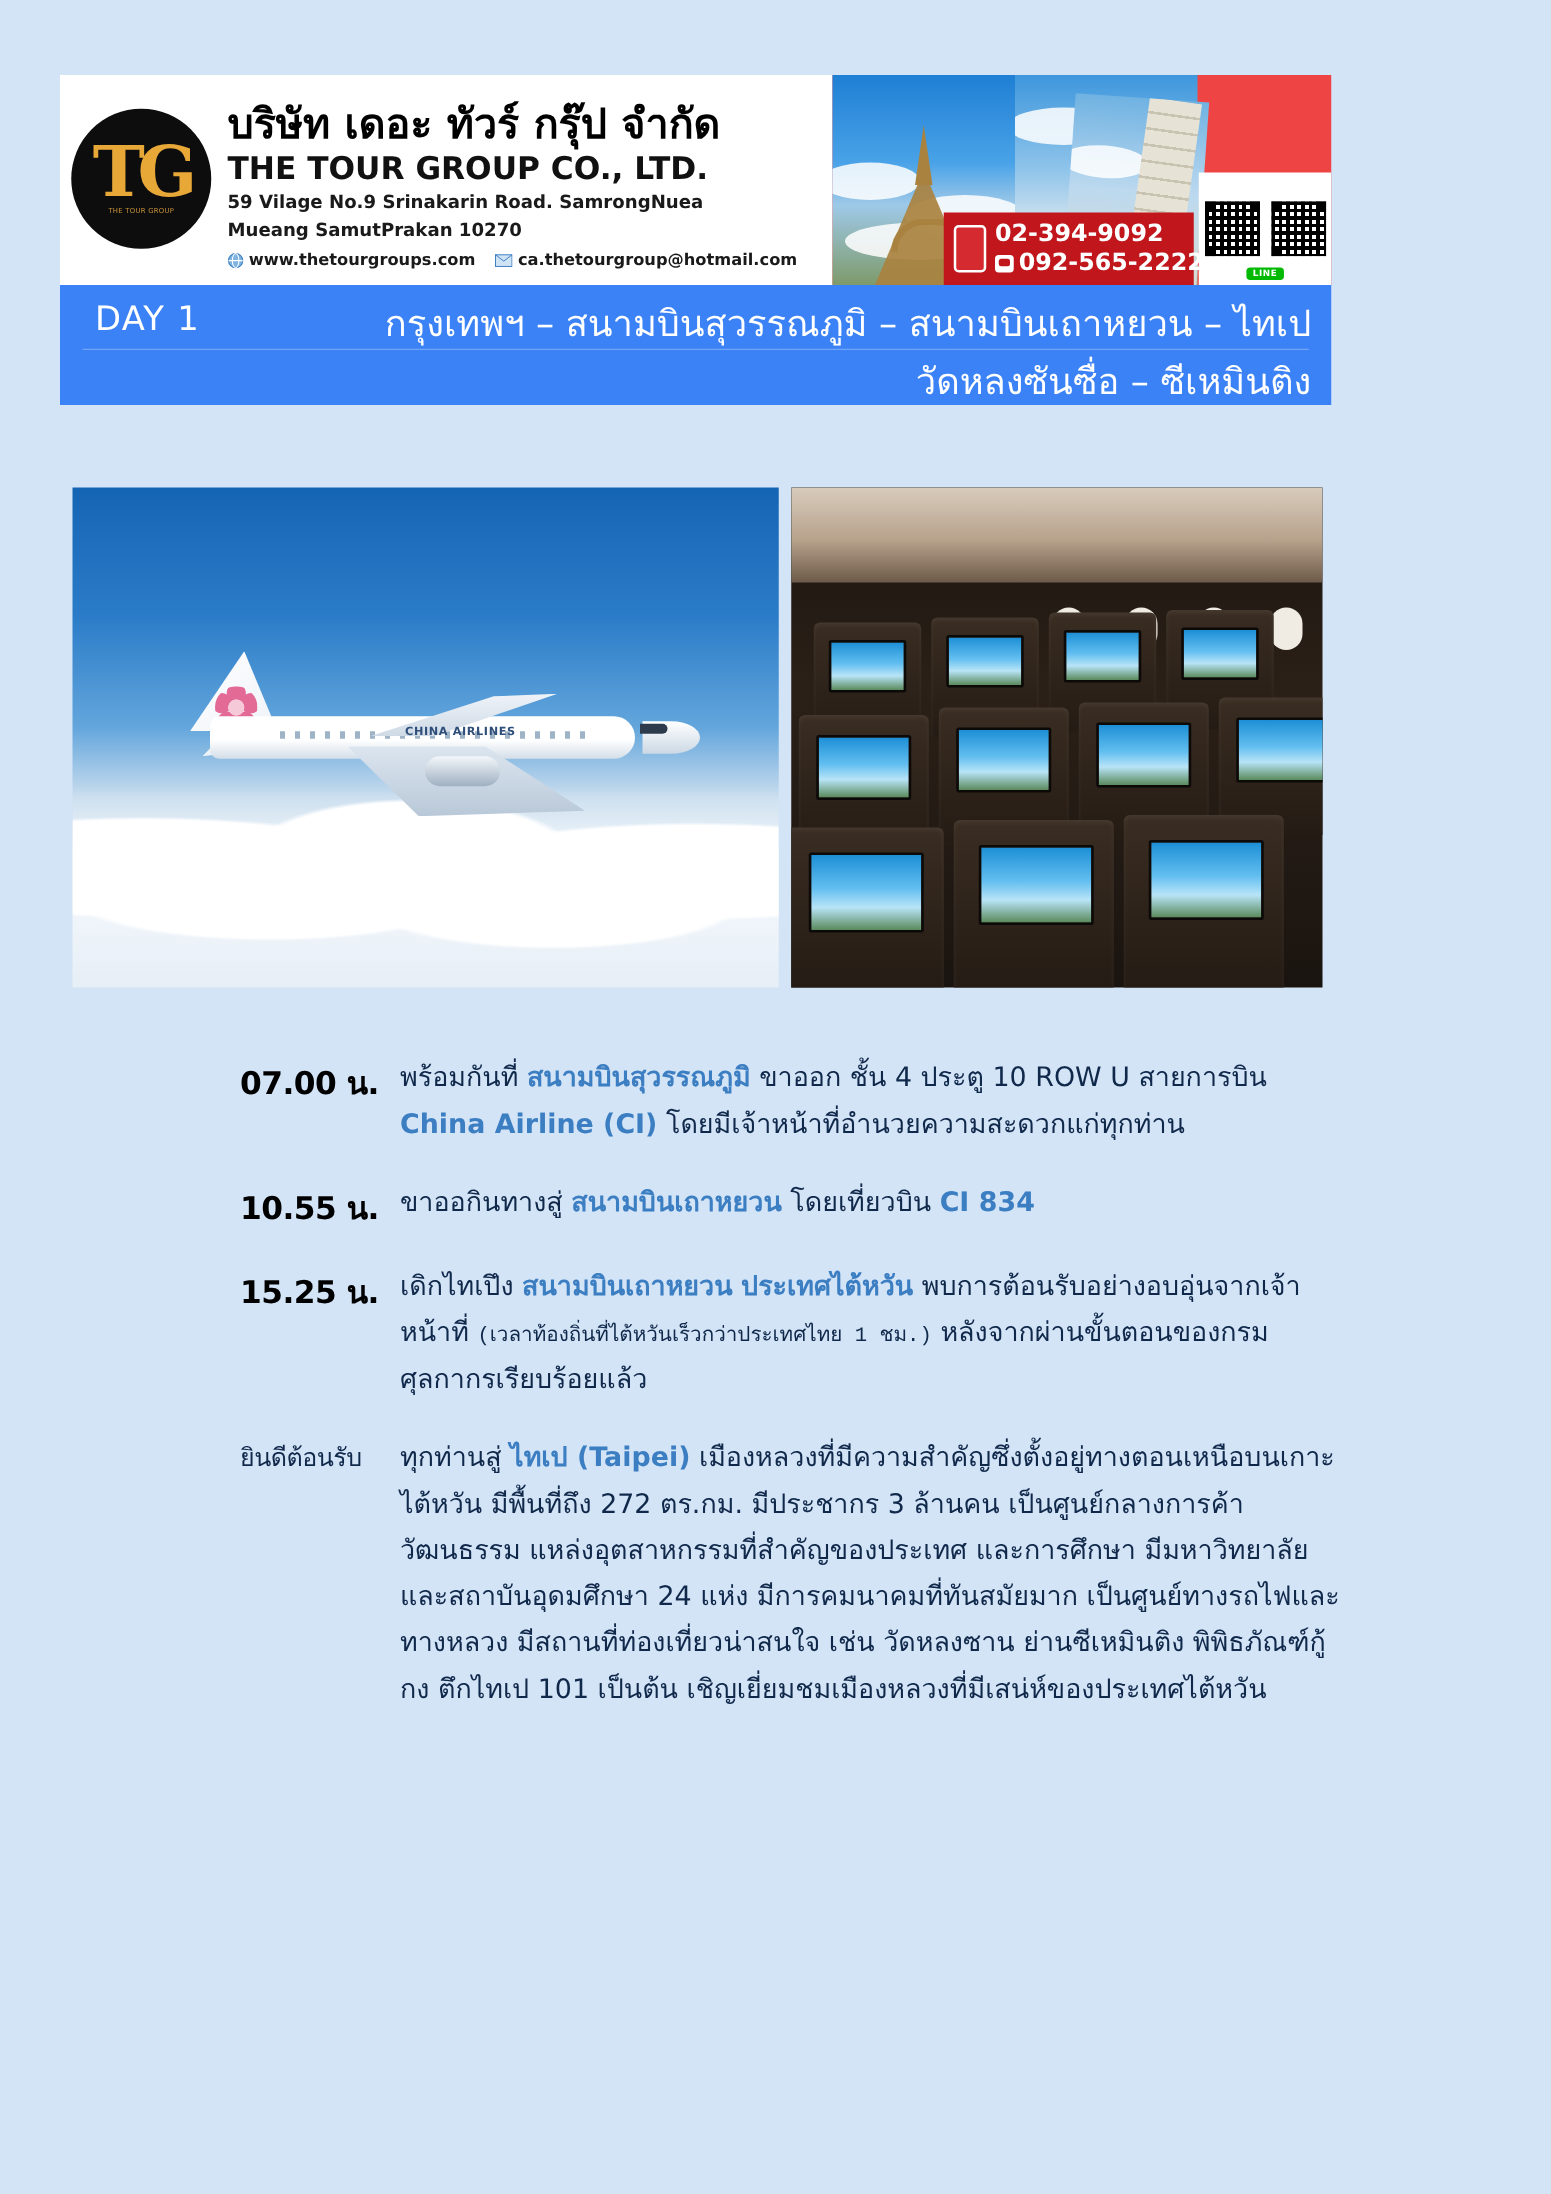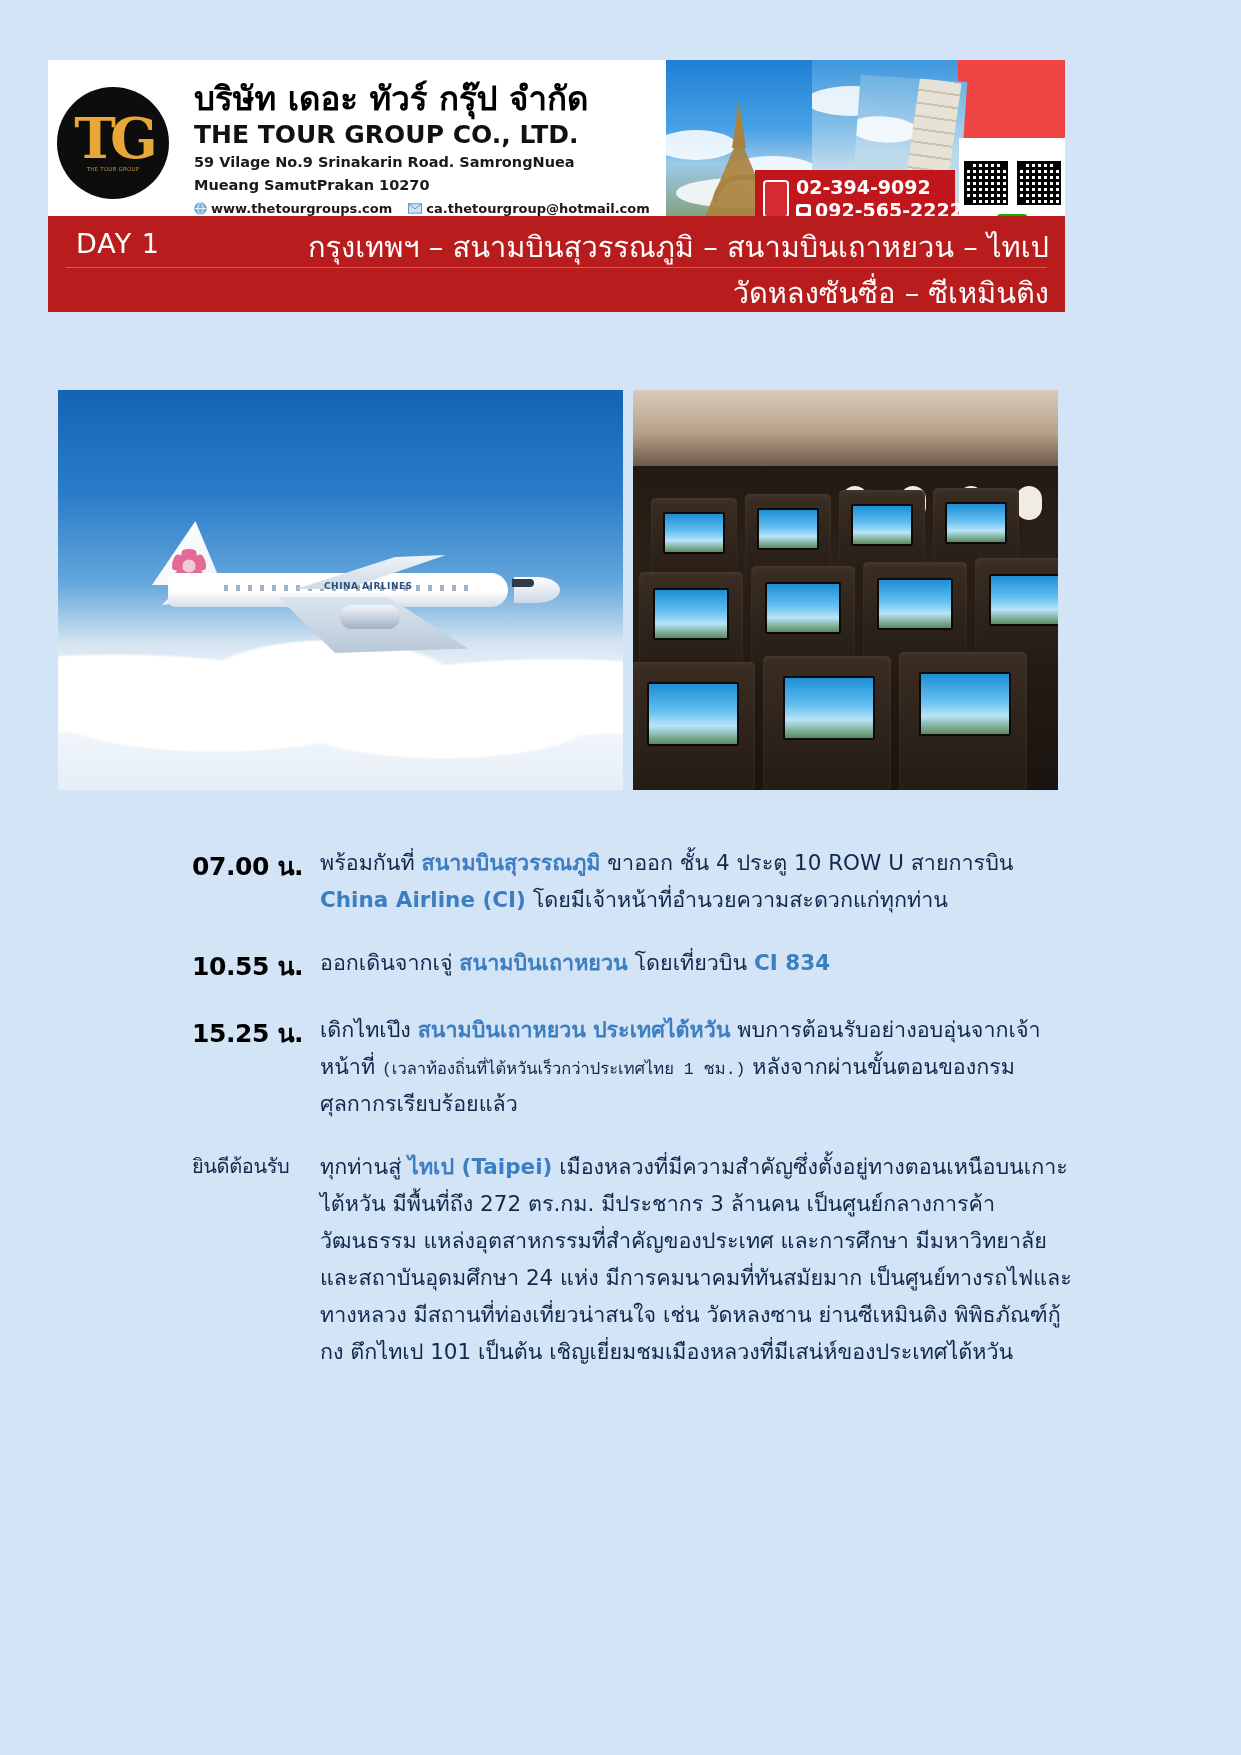--- a/index.html
+++ b/index.html
@@ -74,21 +74,20 @@
     color: #c9923a;
     font-size: 5.5px;
     letter-spacing: 0.2px;
     text-align: center;
     line-height: 1.35;
     margin-top: 4px;
   }
   .lh-text {
     padding-left: 4px;
     padding-top: 12px;
-    margin-left: 12px;
   }
   .company-th {
     font-size: 33px;
     font-weight: bold;
     color: #000000;
     line-height: 1.15;
     white-space: nowrap;
   }
   .company-en {
     font-size: 25px;
@@ -326,24 +325,24 @@
     background: #00b900;
     padding: 1px 5px;
     border-radius: 3px;
     letter-spacing: .5px;
   }
 
   
   .dayband {
     position: absolute;
     left: 48px;
-    top: 216px;
+    top: 228px;
     width: 1017px;
     height: 96px;
-    background: #b91c1c;
+    background: #3b82f6;
     color: #ffffff;
     overflow: hidden;
   }
   .dayband .divider {
     position: absolute;
     left: 18px;
     right: 18px;
     top: 51px;
     height: 1px;
     background: rgba(255,255,255,0.28);
@@ -725,21 +724,21 @@
     <div class="row">
       <div class="time">07.00 น.</div>
       <div class="desc">
         <span>พร้อมกันที่ </span><span class="hl">สนามบินสุวรรณภูมิ</span><span>  ขาออก ชั้น 4 ประตู 10 ROW U สายการบิน </span><span class="hl">China Airline (CI)</span><span>  โดยมีเจ้าหน้าที่อำนวยความสะดวกแก่ทุกท่าน</span>
       </div>
     </div>
 
     <div class="row">
       <div class="time">10.55 น.</div>
       <div class="desc">
-        <span>ออกเดินจากเจู่ </span><span class="hl">สนามบินเถาหยวน</span><span> โดยเที่ยวบิน </span><span class="hl">CI 834</span>
+        <span>ขาออกินทางสู่ </span><span class="hl">สนามบินเถาหยวน</span><span> โดยเที่ยวบิน </span><span class="hl">CI 834</span>
       </div>
     </div>
 
     <div class="row">
       <div class="time">15.25 น.</div>
       <div class="desc">
         <span>เดิกไทเปึง </span><span class="hl">สนามบินเถาหยวน</span><span>  </span><span class="hl">ประเทศไต้หวัน</span><span> พบการต้อนรับอย่างอบอุ่นจากเจ้าหน้าที่ </span><span class="small">(เวลาท้องถิ่นที่ไต้หวันเร็วกว่าประเทศไทย 1 ชม.)</span><span>  หลังจากผ่านขั้นตอนของกรมศุลกากรเรียบร้อยแล้ว</span>
       </div>
     </div>
 

